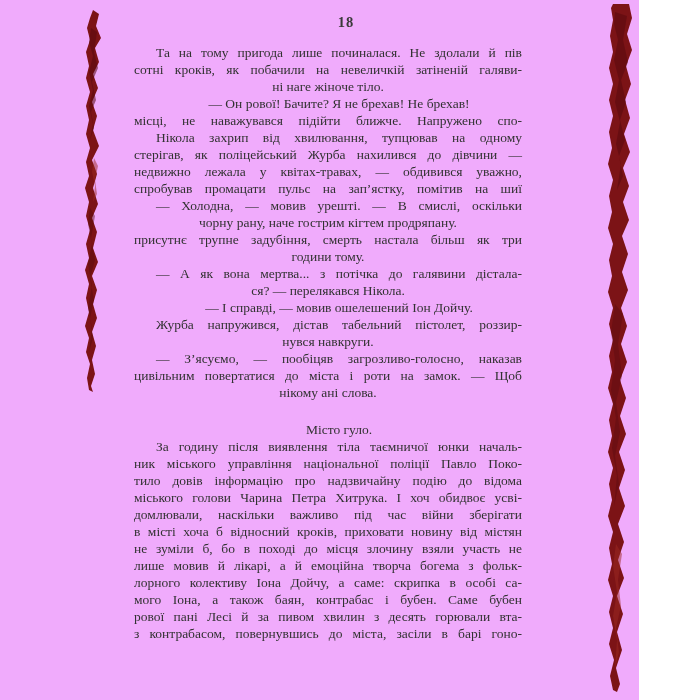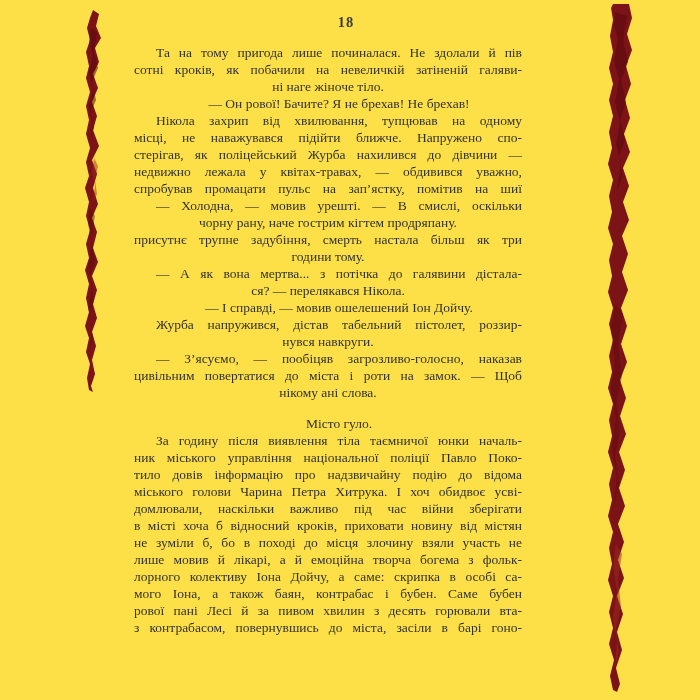--- a/index.html
+++ b/index.html
@@ -1,19 +1,19 @@
 <!DOCTYPE html>
 <html><head>
 <meta charset="utf-8">
 <style>
   html,body{margin:0;padding:0;}
   .screen{
     position:relative;
-    width:700px;height:700px;
-    background:#fde047;
+    width:639px;height:700px;
+    background:#f0abfc;
     overflow:hidden;
     font-family:"Liberation Serif","DejaVu Serif",serif;
   }
   .page-number{
     position:absolute;
     left:300px;top:14px;width:92px;
     text-align:center;
     font-size:14.5px;
     font-weight:bold;
     color:#3a3a3a;
@@ -30,21 +30,21 @@
     height:17px;
     white-space:normal;
     text-align:center;
   }
   .line.j{
     text-align:justify;
     text-align-last:justify;
     font-family:Liberation Serif, serif;
   }
   .line.ind{ padding-left:22px; }
-  .line.gap{ margin-top:14px; }
+  .line.gap{ margin-top:20px; }
   .stain{ position:absolute; }
   .stain-left{ left:84px; top:8px; }
   .stain-right{ left:607px; top:4px; }
 </style>
 </head>
 <body>
 
 <div class="screen">
 
   <svg class="stain stain-left" width="20" height="386" viewBox="0 0 20 386" aria-hidden="true">
@@ -61,22 +61,22 @@
     <path opacity="0.5" d="M9 540 L15 550 11 576 14 602 9 624 12 648 8 664 10 636 6 612 10 588 6 562 Z" fill="#9c2a22"></path>
   </svg>
 
   <div class="page-number">18</div>
 
   <div class="text-block" id="text-block">
       <div class="line j ind">Та на тому пригода лише починалася. Не здолали й пів</div>
       <div class="line j">сотні кроків, як побачили на невеличкій затіненій галяви-</div>
       <div class="line">ні наге жіноче тіло.</div>
       <div class="line ind">— Он рової! Бачите? Я не брехав! Не брехав!</div>
+      <div class="line j">місці, не наважувався підійти ближче. Напружено спо-</div>
       <div class="line j ind">Нікола захрип від хвилювання, тупцював на одному</div>
-      <div class="line j">місці, не наважувався підійти ближче. Напружено спо-</div>
       <div class="line j">стерігав, як поліцейський Журба нахилився до дівчини —</div>
       <div class="line j">недвижно лежала у квітах-травах, — обдивився уважно,</div>
       <div class="line j">спробував промацати пульс на зап’ястку, помітив на шиї</div>
       <div class="line j ind">— Холодна, — мовив урешті. — В смислі, оскільки</div>
       <div class="line">чорну рану, наче гострим кігтем продряпану.</div>
       <div class="line j">присутнє трупне задубіння, смерть настала більш як три</div>
       <div class="line">години тому.</div>
       <div class="line j ind">— А як вона мертва... з потічка до галявини дістала-</div>
       <div class="line">ся? — перелякався Нікола.</div>
       <div class="line ind">— І справді, — мовив ошелешений Іон Дойчу.</div>

